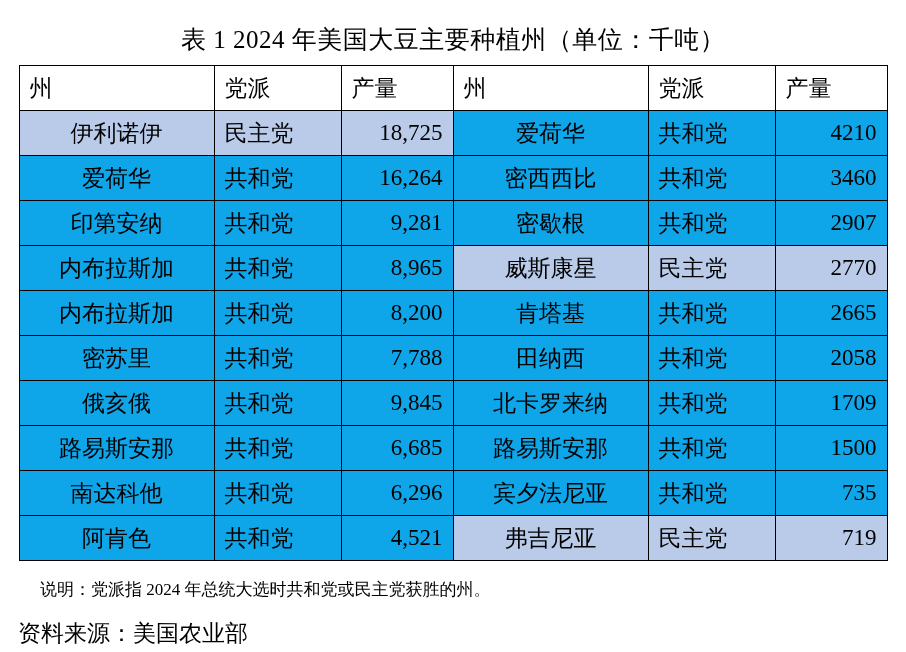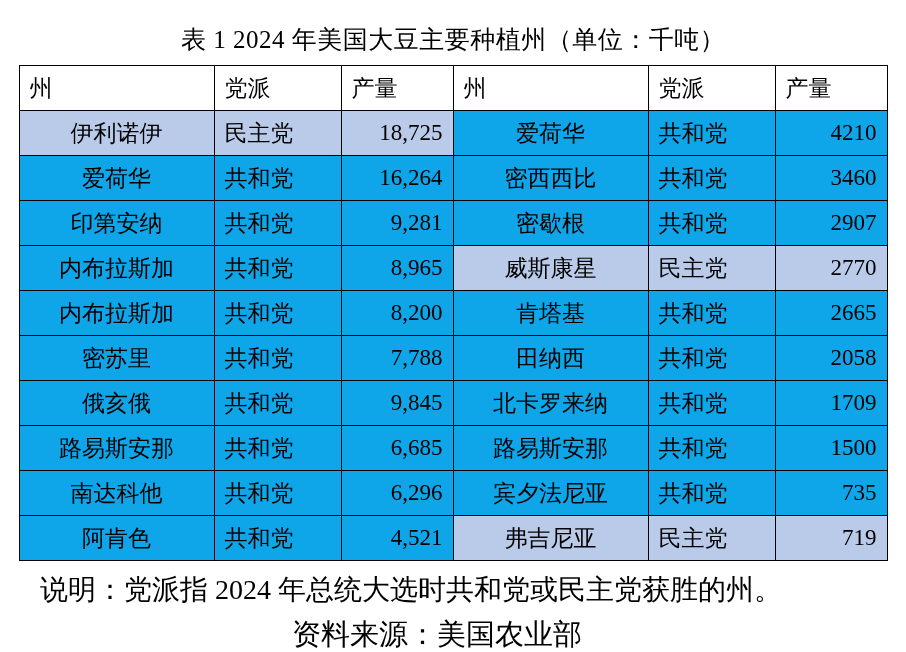--- a/index.html
+++ b/index.html
@@ -62,28 +62,28 @@
   }
   .rep { background: #0ea5e9; }
   .dem { background: #b9cbe9; }
 
   col.c-state { width: 195px; }
   col.c-party { width: 127px; }
   col.c-out   { width: 112px; }
 
   .note {
     margin: 14px 0 0 22px;
-    font-size: 28px;
+    font-size: 17px;
     line-height: 30px;
     white-space: nowrap;
   }
   .source {
     margin: 14px 32px 0 0;
-    text-align: center;
-    font-size: 29px;
+    text-align: left;
+    font-size: 23px;
     line-height: 30px;
     white-space: nowrap;
   }
 </style>
 </head>
 <body>
 
 <div class="page">
 
   <div class="title">表 1 2024 年美国大豆主要种植州（单位：千吨）</div>

